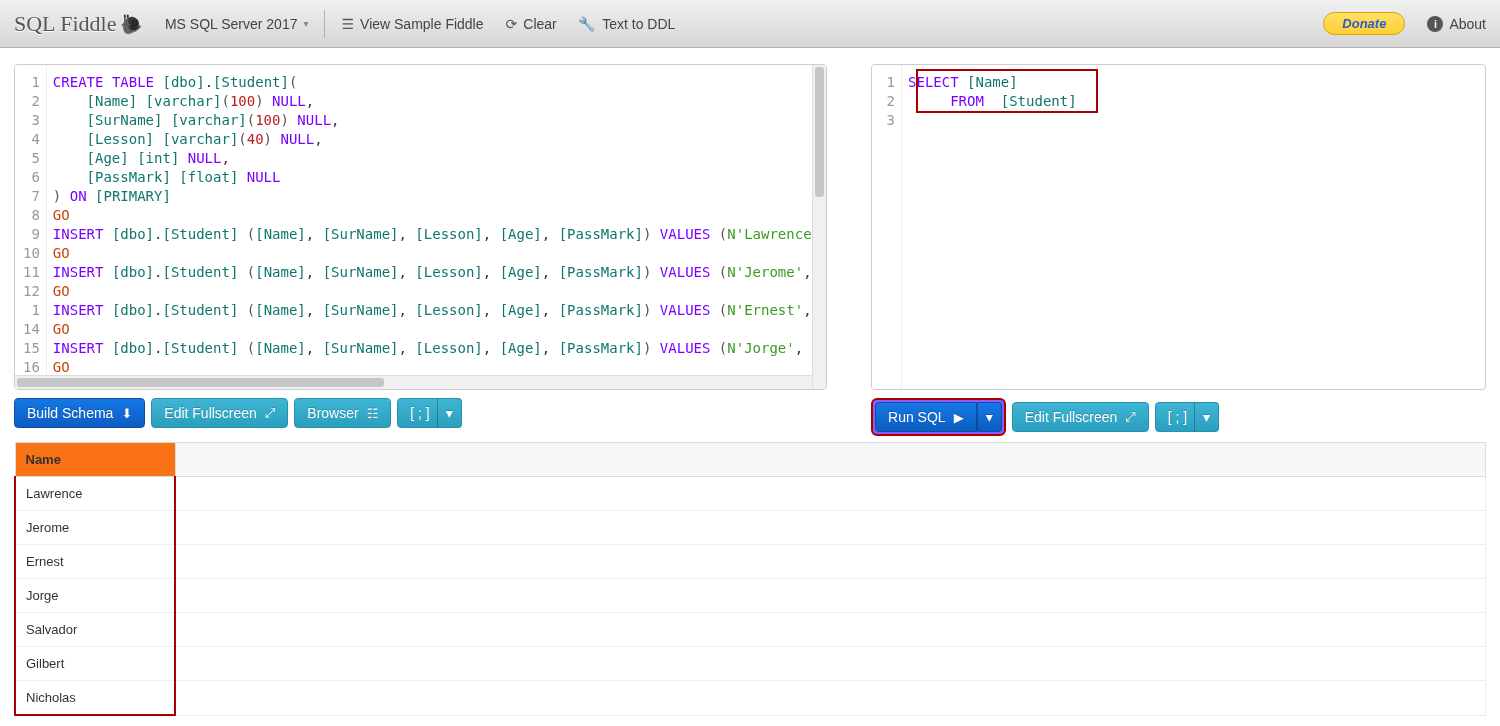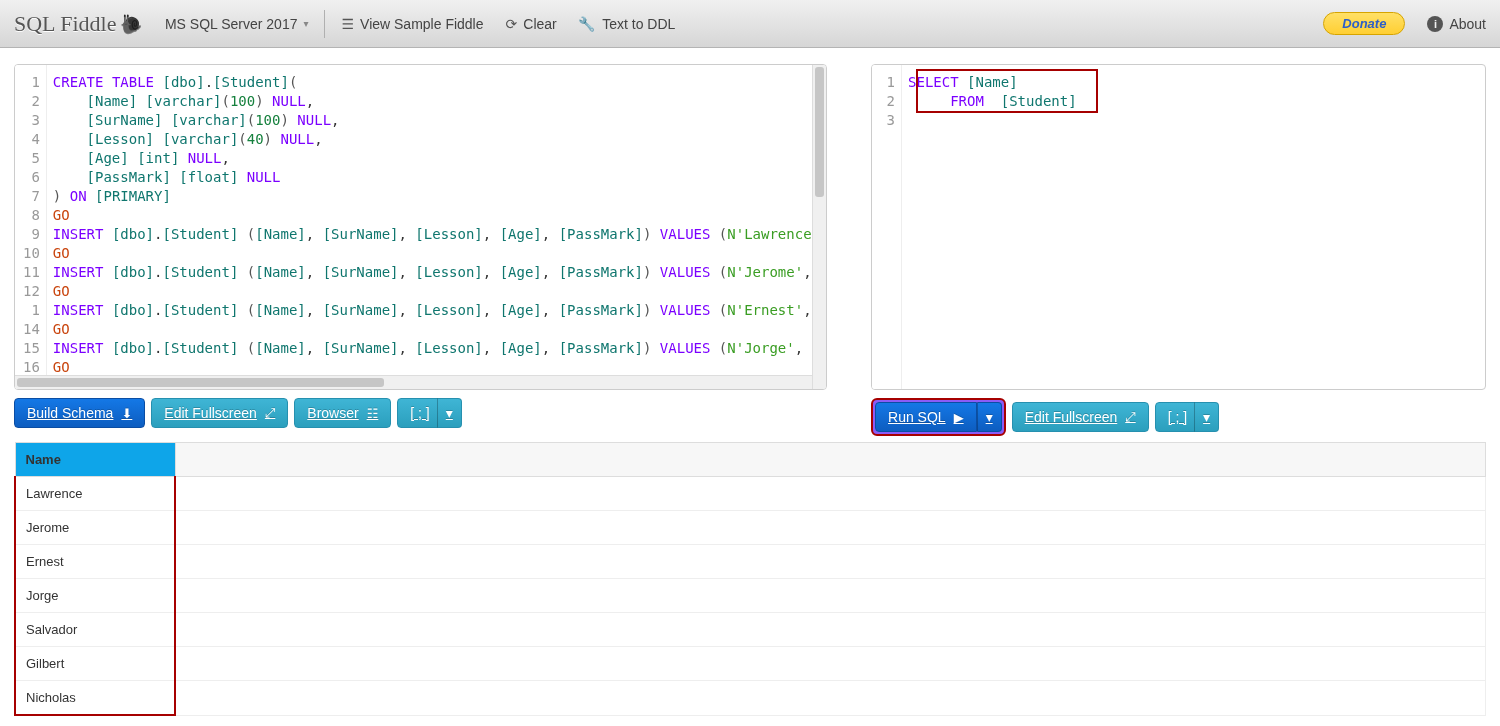--- a/index.html
+++ b/index.html
@@ -110,21 +110,21 @@
   .gutter div { height: 19px; }
   .code {
     padding: 8px 6px 0 6px;
     white-space: pre;
     overflow: hidden;
     flex:1;
   }
   .code .line { height: 19px; }
   .kw { color: #7b00ff; }
   .id { color: #0f766e; }
-  .num { color: #15803d; }
+  .num { color: #b91c1c; }
   .go { color: #c9440d; font-weight: normal; }
   .str { color: #3a9d23; }
   .paren { color: #555; }
   .vscroll {
     position: absolute;
     right: 0; top: 0; bottom: 0;
     width: 14px;
     background: #f0f0f0;
     border-left: 1px solid #ddd;
   }
@@ -159,21 +159,20 @@
     background: linear-gradient(#3fb5d5,#2b9fbd);
     border: 1px solid #2690af;
     color: #fff;
     font-size: 14px;
     padding: 6px 12px;
     border-radius: 4px;
     display: inline-flex;
     align-items: center;
     cursor: pointer;
     text-shadow: 0 -1px 0 rgba(0,0,0,.2);
-    text-decoration: underline;
   }
   .btn.primary {
     background: linear-gradient(#1478e6,#0d5dc0);
     border-color: #0b4da3;
   }
   .btn .ic { margin-left: 8px; font-size: 13px; }
   .btn.split-toggle { padding: 6px 8px; margin-left: -6px; border-top-left-radius:0;border-bottom-left-radius:0;border-left-color:rgba(0,0,0,.25); }
   .btn.split-main { border-top-right-radius:0;border-bottom-right-radius:0; }
   .runsql-group { display:inline-flex; border:2px solid #a60000; border-radius:6px; padding:2px;background:#8b5cf6;}
   .runsql-group .btn { margin:0; }
@@ -181,21 +180,21 @@
   .results { margin-top: 6px; }
   .results-table {
     border-collapse: collapse;
     width: 100%;
   }
   .results-table thead th {
     text-align: left;
     font-weight: bold;
     padding: 9px 10px;
     border: 1px solid #ddd;
-    background: #0ea5e9;
+    background: #f97316;
   }
   .results-table tbody td {
     padding: 9px 10px;
     border: 1px solid #eee;
     color: #333;
   }
   .results-redbox {
     position: relative;
     width: 160px;
   }

